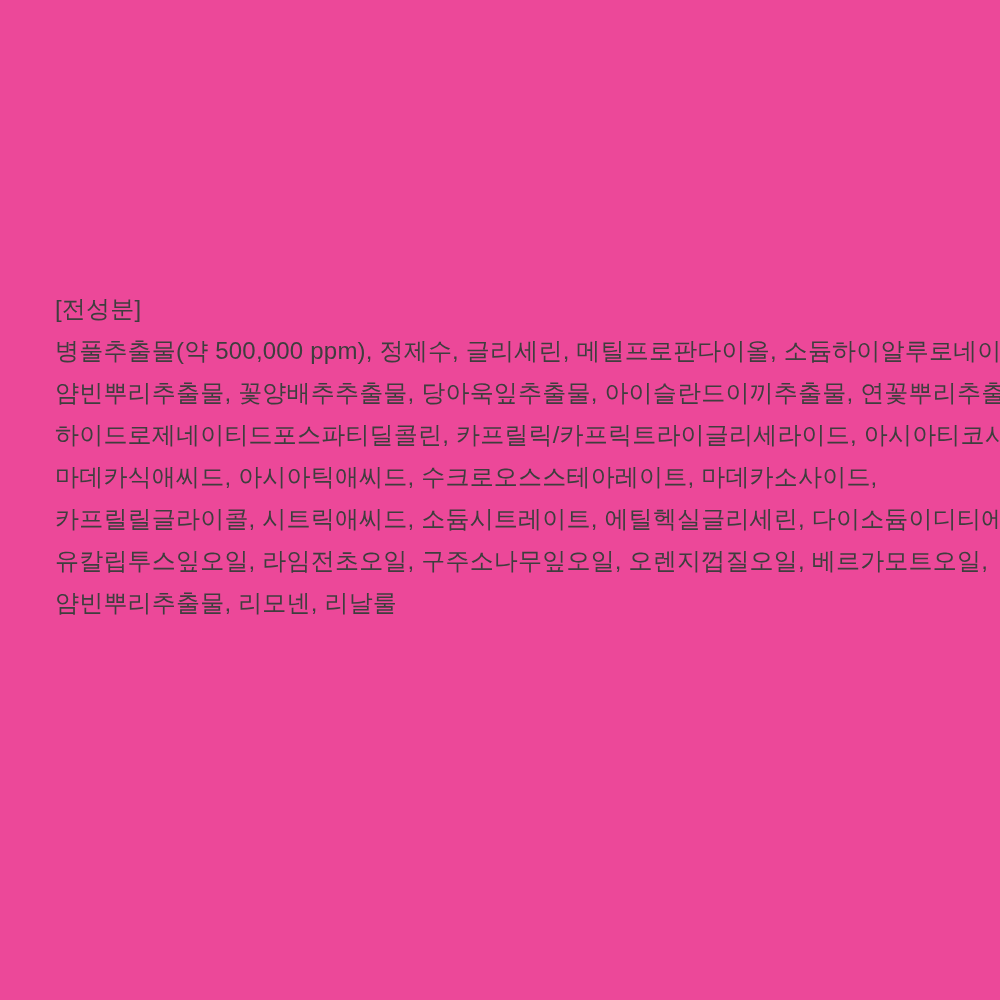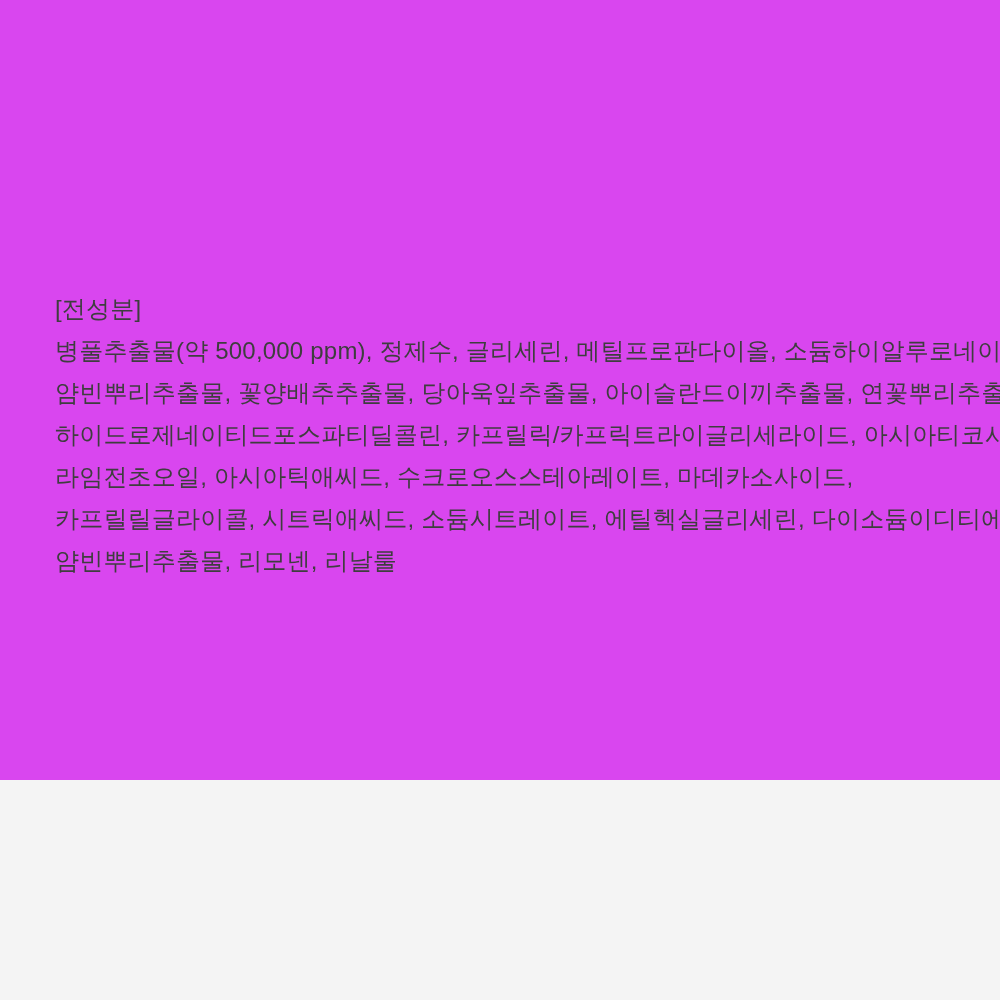--- a/index.html
+++ b/index.html
@@ -9,22 +9,22 @@
   body {
     width: 1000px;
     height: 1000px;
     background: #f4f4f4;
     font-family: "Liberation Sans", "DejaVu Sans", sans-serif;
     overflow: hidden;
   }
   .page {
     position: relative;
     width: 1000px;
-    height: 780px;
-    background: #d946ef;
+    height: 1000px;
+    background: #ec4899;
   }
   .ingredients-block {
     position: absolute;
     left: 55px;
     top: 288px;
     right: 30px;
     color: #3e3e3e;
     font-size: 24px;
     line-height: 42px;
     font-weight: 400;
@@ -39,17 +39,18 @@
 </style>
 </head>
 <body>
 
 <div class="page">
   <div class="ingredients-block">
     <div class="ingredients-header">[전성분]</div>
     <div class="ingredients-line">병풀추출물(약 500,000 ppm), 정제수, 글리세린, 메틸프로판다이올, 소듐하이알루로네이트,</div>
     <div class="ingredients-line">얌빈뿌리추출물, 꽃양배추추출물, 당아욱잎추출물, 아이슬란드이끼추출물, 연꽃뿌리추출물,</div>
     <div class="ingredients-line">하이드로제네이티드포스파티딜콜린, 카프릴릭/카프릭트라이글리세라이드, 아시아티코사이드,</div>
-    <div class="ingredients-line">라임전초오일, 아시아틱애씨드, 수크로오스스테아레이트, 마데카소사이드,</div>
+    <div class="ingredients-line">마데카식애씨드, 아시아틱애씨드, 수크로오스스테아레이트, 마데카소사이드,</div>
     <div class="ingredients-line">카프릴릴글라이콜, 시트릭애씨드, 소듐시트레이트, 에틸헥실글리세린, 다이소듐이디티에이,</div>
+    <div class="ingredients-line">유칼립투스잎오일, 라임전초오일, 구주소나무잎오일, 오렌지껍질오일, 베르가모트오일,</div>
     <div class="ingredients-line">얌빈뿌리추출물, 리모넨, 리날룰</div>
   </div>
 </div>
 
 </body></html>

